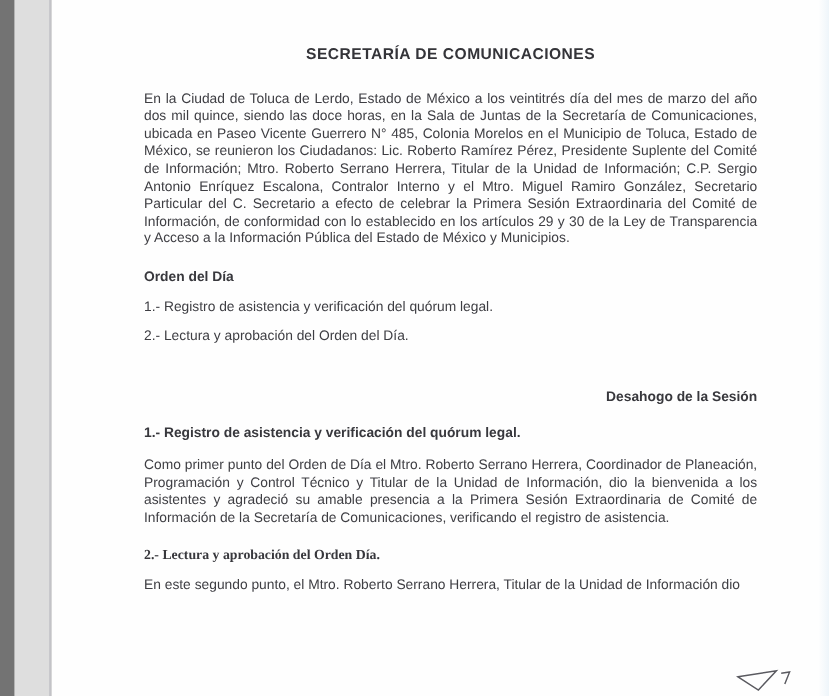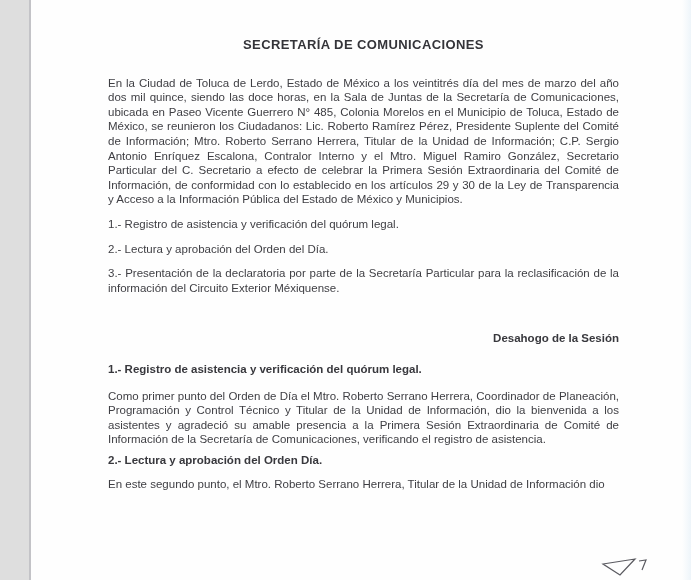--- a/index.html
+++ b/index.html
@@ -5,20 +5,21 @@
   * { margin: 0; padding: 0; box-sizing: border-box; }
   html, body { width: 691px; height: 580px; overflow: hidden; }
   body { font-family: "Liberation Sans", sans-serif; background: #ffffff; }
 
   .screen {
     position: relative;
     width: 691px; height: 580px;
     display: flex;
     overflow: hidden;
     background: #737373;
+    padding-left: 12px;
   }
 
   
   .gutter {
     flex: none;
     width: 31px; height: 100%;
     background: #dedede;
     border-right: 2px solid #c3c3c7;
   }
 
@@ -58,21 +59,21 @@
   .para { text-align: justify; }
   .intro { margin-top: 23px; }
 
   .h-bold { font-weight: bold; color: #38383d; }
   .h-orden { margin-top: 17px; }
   .agenda-item { margin-top: 10px; text-align: justify; }
   .agenda-item.last { margin-top: 12px; }
   .h-desahogo { margin-top: 36px; text-align: right; }
   .h-sec1 { margin-top: 16px; }
   .p-sec1 { margin-top: 12px; }
-  .h-sec2 { margin-top: 6px; }
+  .h-sec2 { margin-top: 17px; font-family: Liberation Serif, serif; }
   .p-sec2 { margin-top: 10px; }
 
   .rubric {
     position: absolute;
     left: 570px; top: 556px;
     width: 52px; height: 24px;
     color: #5a5a60;
   }
   .rubric svg { display: block; }
 </style>
@@ -84,26 +85,26 @@
   <div class="gutter"></div>
 
   <div class="page">
 
     <div class="textcol">
 
       <div class="title">SECRETARÍA DE COMUNICACIONES</div>
 
       <p class="para intro">En la Ciudad de Toluca de Lerdo, Estado de México a los veintitrés día del mes de marzo del año dos mil quince, siendo las doce horas, en la Sala de Juntas de la Secretaría de Comunicaciones, ubicada en Paseo Vicente Guerrero N° 485, Colonia Morelos en el Municipio de Toluca, Estado de México, se reunieron los Ciudadanos: Lic. Roberto Ramírez Pérez, Presidente Suplente del Comité de Información; Mtro. Roberto Serrano Herrera, Titular de la Unidad de Información; C.P. Sergio Antonio Enríquez Escalona, Contralor Interno y el Mtro. Miguel Ramiro González, Secretario Particular del C. Secretario a efecto de celebrar la Primera Sesión Extraordinaria del Comité de Información, de conformidad con lo establecido en los artículos 29 y 30 de la Ley de Transparencia y Acceso a la Información Pública del Estado de México y Municipios.</p>
 
+      <div class="h-bold h-orden">Orden del Día</div>
 
       <p class="agenda-item">1.- Registro de asistencia y verificación del quórum legal.</p>
 
       <p class="agenda-item">2.- Lectura y aprobación del Orden del Día.</p>
 
-      <p class="agenda-item">3.- Presentación de la declaratoria por parte de la Secretaría Particular para la reclasificación de la información del Circuito Exterior Méxiquense.</p>
 
 
       <div class="h-bold h-desahogo">Desahogo de la Sesión</div>
 
       <div class="h-bold h-sec1">1.- Registro de asistencia y verificación del quórum legal.</div>
 
       <p class="para p-sec1">Como primer punto del Orden de Día el Mtro. Roberto Serrano Herrera, Coordinador de Planeación, Programación y Control Técnico y Titular de la Unidad de Información, dio la bienvenida a los asistentes y agradeció su amable presencia a la Primera Sesión Extraordinaria de Comité de Información de la Secretaría de Comunicaciones, verificando el registro de asistencia.</p>
 
       <div class="h-bold h-sec2">2.- Lectura y aprobación del Orden Día.</div>
 

